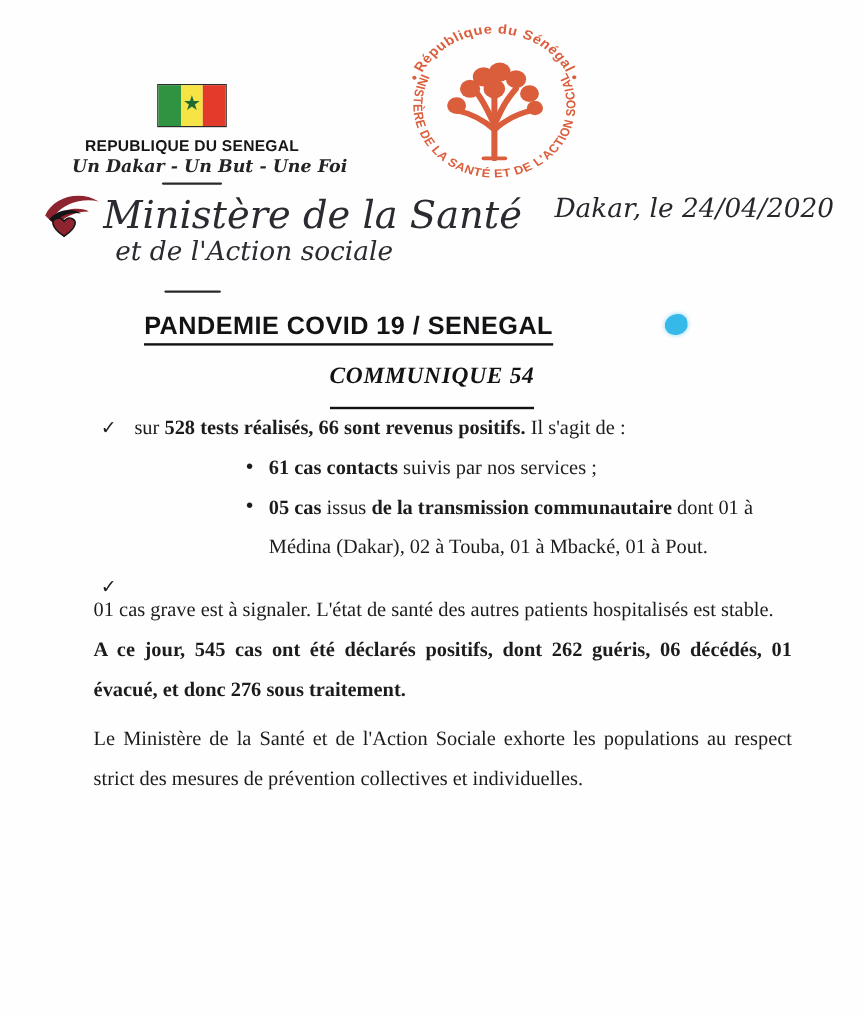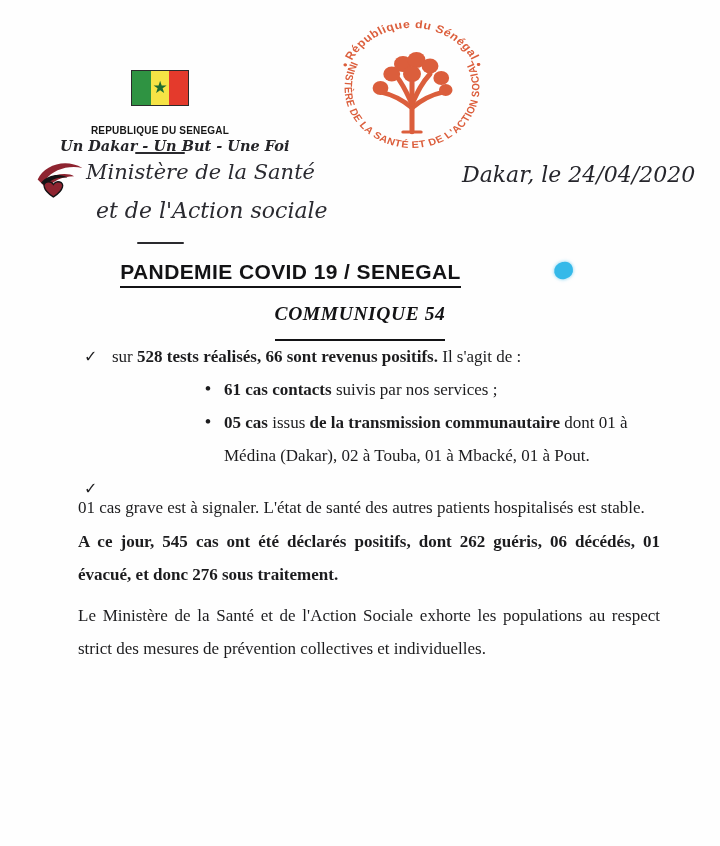--- a/index.html
+++ b/index.html
@@ -6,32 +6,32 @@
   #page{
     position:relative;width:720px;height:846px;background:#fefefe;
     font-family:"Liberation Serif", serif;color:#1c1c1e;overflow:hidden;
   }
   
   .rep-block{position:absolute;left:60px;top:70px;width:200px;text-align:center;}
   .flag{display:inline-flex;width:58px;height:36px;border:1px solid #2b2b2b;box-sizing:border-box;}
   .flag .stripe{flex:1;position:relative;}
   .flag .star{position:absolute;left:50%;top:50%;transform:translate(-50%,-54%);
     color:#1d6b31;font-size:17px;line-height:1;font-family:"DejaVu Sans",sans-serif;}
-  .rep-label{margin-top:16px;font-family:"Liberation Sans",sans-serif;font-weight:bold;
-    font-size:10px;letter-spacing:.2px;color:#161616;white-space:nowrap;}
+  .rep-label{margin-top:4px;font-family:"Liberation Sans",sans-serif;font-weight:bold;
+    font-size:13px;letter-spacing:.2px;color:#161616;white-space:nowrap;}
   .motto{font-family:"DejaVu Serif",serif;font-style:italic;font-weight:bold;
     font-size:14.5px;color:#242428;margin-top:1px;white-space:nowrap;}
   .sep-line{height:2px;background:#2a2a2e;border-radius:1px;}
   .sep-line.l1{position:absolute;left:135px;top:152px;width:50px;}
   .sep-line.l2{position:absolute;left:137px;top:242px;width:47px;}
   
   .ministry-block{position:absolute;left:36px;top:156px;width:280px;}
   .ministry-logo{position:absolute;left:0;top:4px;}
   .ministry-script1{position:absolute;left:50px;top:4px;font-family:"DejaVu Serif",serif;
-    font-style:italic;font-size:21px;color:#2a2a30;white-space:nowrap;}
+    font-style:italic;font-size:32px;color:#2a2a30;white-space:nowrap;}
   .ministry-script2{position:absolute;left:60px;top:42px;font-family:"DejaVu Serif",serif;
     font-style:italic;font-size:22px;color:#2a2a30;white-space:nowrap;}
   
   .dateline{position:absolute;left:462px;top:162px;width:220px;text-align:left;
     font-family:"DejaVu Serif",serif;font-style:italic;font-size:22px;color:#26262c;white-space:nowrap;}
   
   .seal{position:absolute;left:322px;top:12px;opacity:.92;}
   
   .title-row{position:absolute;left:0;top:260px;width:581px;text-align:center;}
   .doc-title{display:inline-block;font-family:"Liberation Sans",sans-serif;font-weight:bold;

